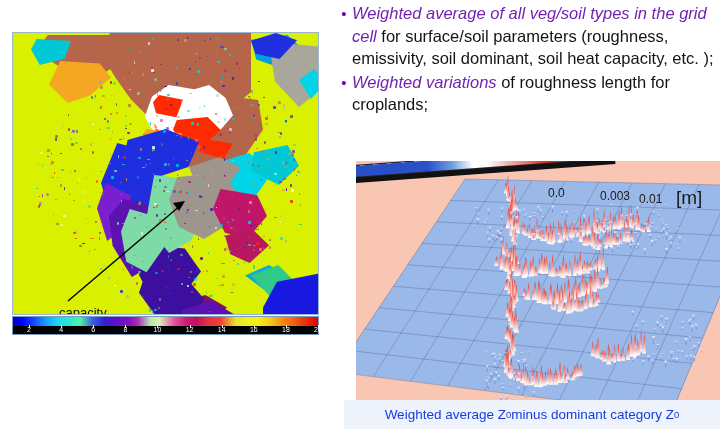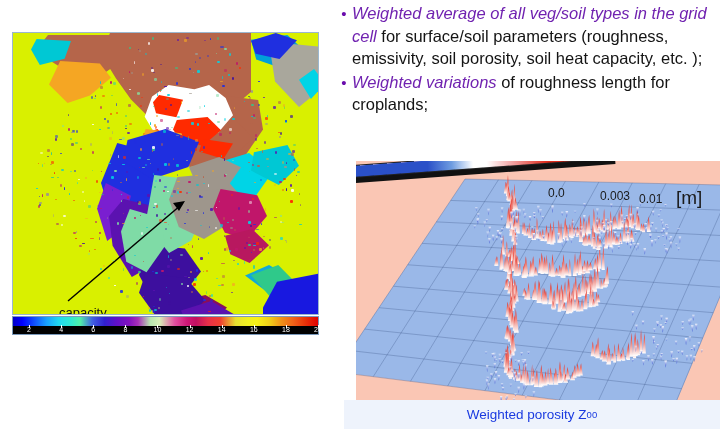--- a/index.html
+++ b/index.html
@@ -752,21 +752,21 @@
         <div class="cb-tick" style="left: 305px;">20</div>
       </div>
   </div>
 </div>
 
 <div id="right-panel">
 
   <div id="bullets">
     <div class="bullet-row">
       <div class="bullet-dot">•</div>
-      <div class="bullet-text"><span class="em-purple">Weighted average of all veg/soil types in the grid cell</span><span> for surface/soil parameters (roughness, emissivity, soil porosity, soil heat capacity, etc. );</span></div>
+      <div class="bullet-text"><span class="em-purple">Weighted average of all veg/soil types in the grid cell</span><span> for surface/soil parameters (roughness, emissivity, soil dominant, soil heat capacity, etc. );</span></div>
     </div>
     <div class="bullet-row">
       <div class="bullet-dot">•</div>
       <div class="bullet-text"><span class="em-purple">Weighted variations</span><span> of roughness length for croplands;</span></div>
     </div>
   </div>
 
   <div id="plot3d">
     <div id="plot3d-inner">
 
@@ -1354,17 +1354,18 @@
       <div id="cb3d"></div>
 
       <div class="cb3d-lab" style="left:192px;top:25px;">0.0</div>
       <div class="cb3d-lab" style="left:244px;top:28px;">0.003</div>
       <div class="cb3d-lab" style="left:283px;top:31px;">0.01</div>
       <div class="cb3d-lab" style="left:320px;top:26px;font-size:19px;">[m]</div>
     </div>
   </div>
 
   <div id="plot-caption">
-    <span>Weighted porosity Z</span>
+    <span>Weighted average Z</span>
       <sub>0</sub>
+      <span> minus dominant category  Z</span>
       <sub>0</sub>
   </div>
 </div>
 
 </body></html>

